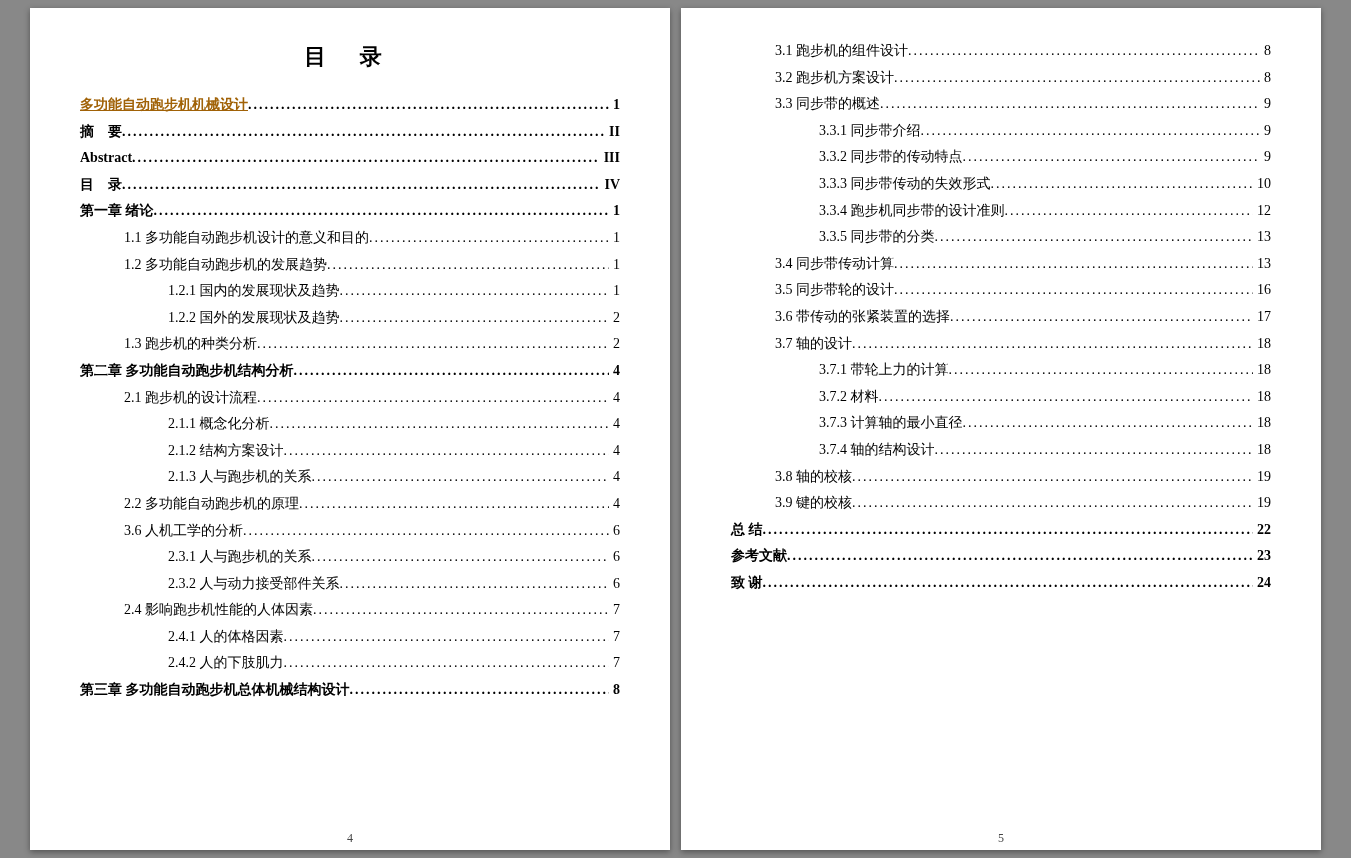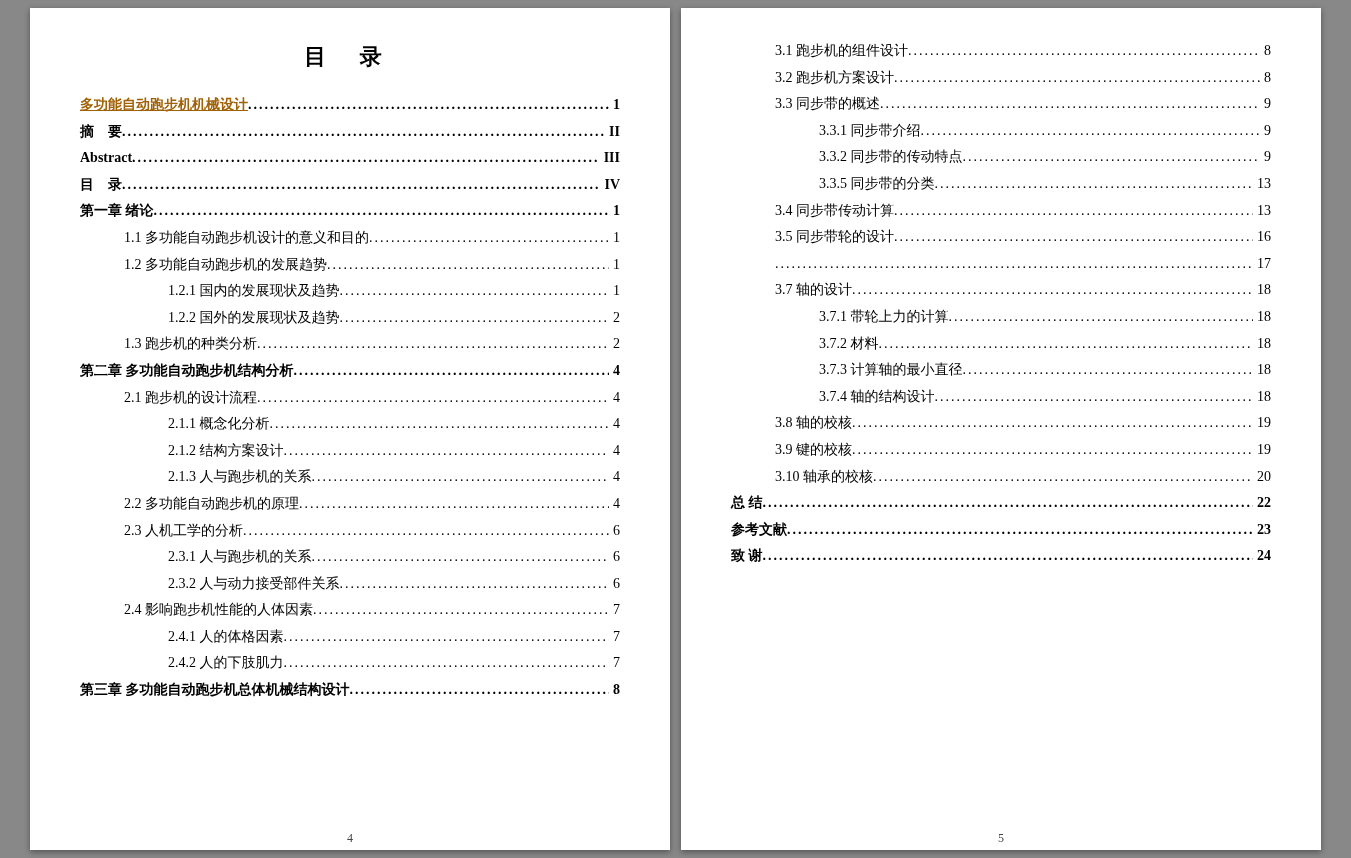--- a/index.html
+++ b/index.html
@@ -99,21 +99,21 @@
           <span class="toc-label">2.1.3 人与跑步机的关系</span>
           <span class="toc-dots"></span>
           <span class="toc-page">4</span>
         </div>
         <div class="toc-row ind-1">
           <span class="toc-label">2.2 多功能自动跑步机的原理</span>
           <span class="toc-dots"></span>
           <span class="toc-page">4</span>
         </div>
         <div class="toc-row ind-1">
-          <span class="toc-label">2.3 人机工学的分析</span>
+          <span class="toc-label">3.6 人机工学的分析</span>
           <span class="toc-dots"></span>
           <span class="toc-page">6</span>
         </div>
         <div class="toc-row ind-2">
           <span class="toc-label">2.3.1 人与跑步机的关系</span>
           <span class="toc-dots"></span>
           <span class="toc-page">6</span>
         </div>
         <div class="toc-row ind-2">
           <span class="toc-label">2.3.2 人与动力接受部件关系</span>
@@ -165,35 +165,46 @@
           <span class="toc-label">3.3.1 同步带介绍</span>
           <span class="toc-dots"></span>
           <span class="toc-page">9</span>
         </div>
         <div class="toc-row ind-2">
           <span class="toc-label">3.3.2 同步带的传动特点</span>
           <span class="toc-dots"></span>
           <span class="toc-page">9</span>
         </div>
         <div class="toc-row ind-2">
+          <span class="toc-label">3.3.3 同步带传动的失效形式</span>
+          <span class="toc-dots"></span>
+          <span class="toc-page">10</span>
+        </div>
+        <div class="toc-row ind-2">
+          <span class="toc-label">3.3.4 跑步机同步带的设计准则</span>
+          <span class="toc-dots"></span>
+          <span class="toc-page">12</span>
+        </div>
+        <div class="toc-row ind-2">
           <span class="toc-label">3.3.5 同步带的分类</span>
           <span class="toc-dots"></span>
           <span class="toc-page">13</span>
         </div>
         <div class="toc-row ind-1">
           <span class="toc-label">3.4 同步带传动计算</span>
           <span class="toc-dots"></span>
           <span class="toc-page">13</span>
         </div>
         <div class="toc-row ind-1">
           <span class="toc-label">3.5 同步带轮的设计</span>
           <span class="toc-dots"></span>
           <span class="toc-page">16</span>
         </div>
         <div class="toc-row ind-1">
+          <span class="toc-label">3.6 带传动的张紧装置的选择</span>
           <span class="toc-dots"></span>
           <span class="toc-page">17</span>
         </div>
         <div class="toc-row ind-1">
           <span class="toc-label">3.7 轴的设计</span>
           <span class="toc-dots"></span>
           <span class="toc-page">18</span>
         </div>
         <div class="toc-row ind-2">
           <span class="toc-label">3.7.1 带轮上力的计算</span>
@@ -217,25 +228,20 @@
         </div>
         <div class="toc-row ind-1">
           <span class="toc-label">3.8 轴的校核</span>
           <span class="toc-dots"></span>
           <span class="toc-page">19</span>
         </div>
         <div class="toc-row ind-1">
           <span class="toc-label">3.9 键的校核</span>
           <span class="toc-dots"></span>
           <span class="toc-page">19</span>
-        </div>
-        <div class="toc-row ind-1">
-          <span class="toc-label">3.10 轴承的校核</span>
-          <span class="toc-dots"></span>
-          <span class="toc-page">20</span>
         </div>
         <div class="toc-row ind-0">
           <span class="toc-label">总 结</span>
           <span class="toc-dots"></span>
           <span class="toc-page">22</span>
         </div>
         <div class="toc-row ind-0">
           <span class="toc-label">参考文献</span>
           <span class="toc-dots"></span>
           <span class="toc-page">23</span>

